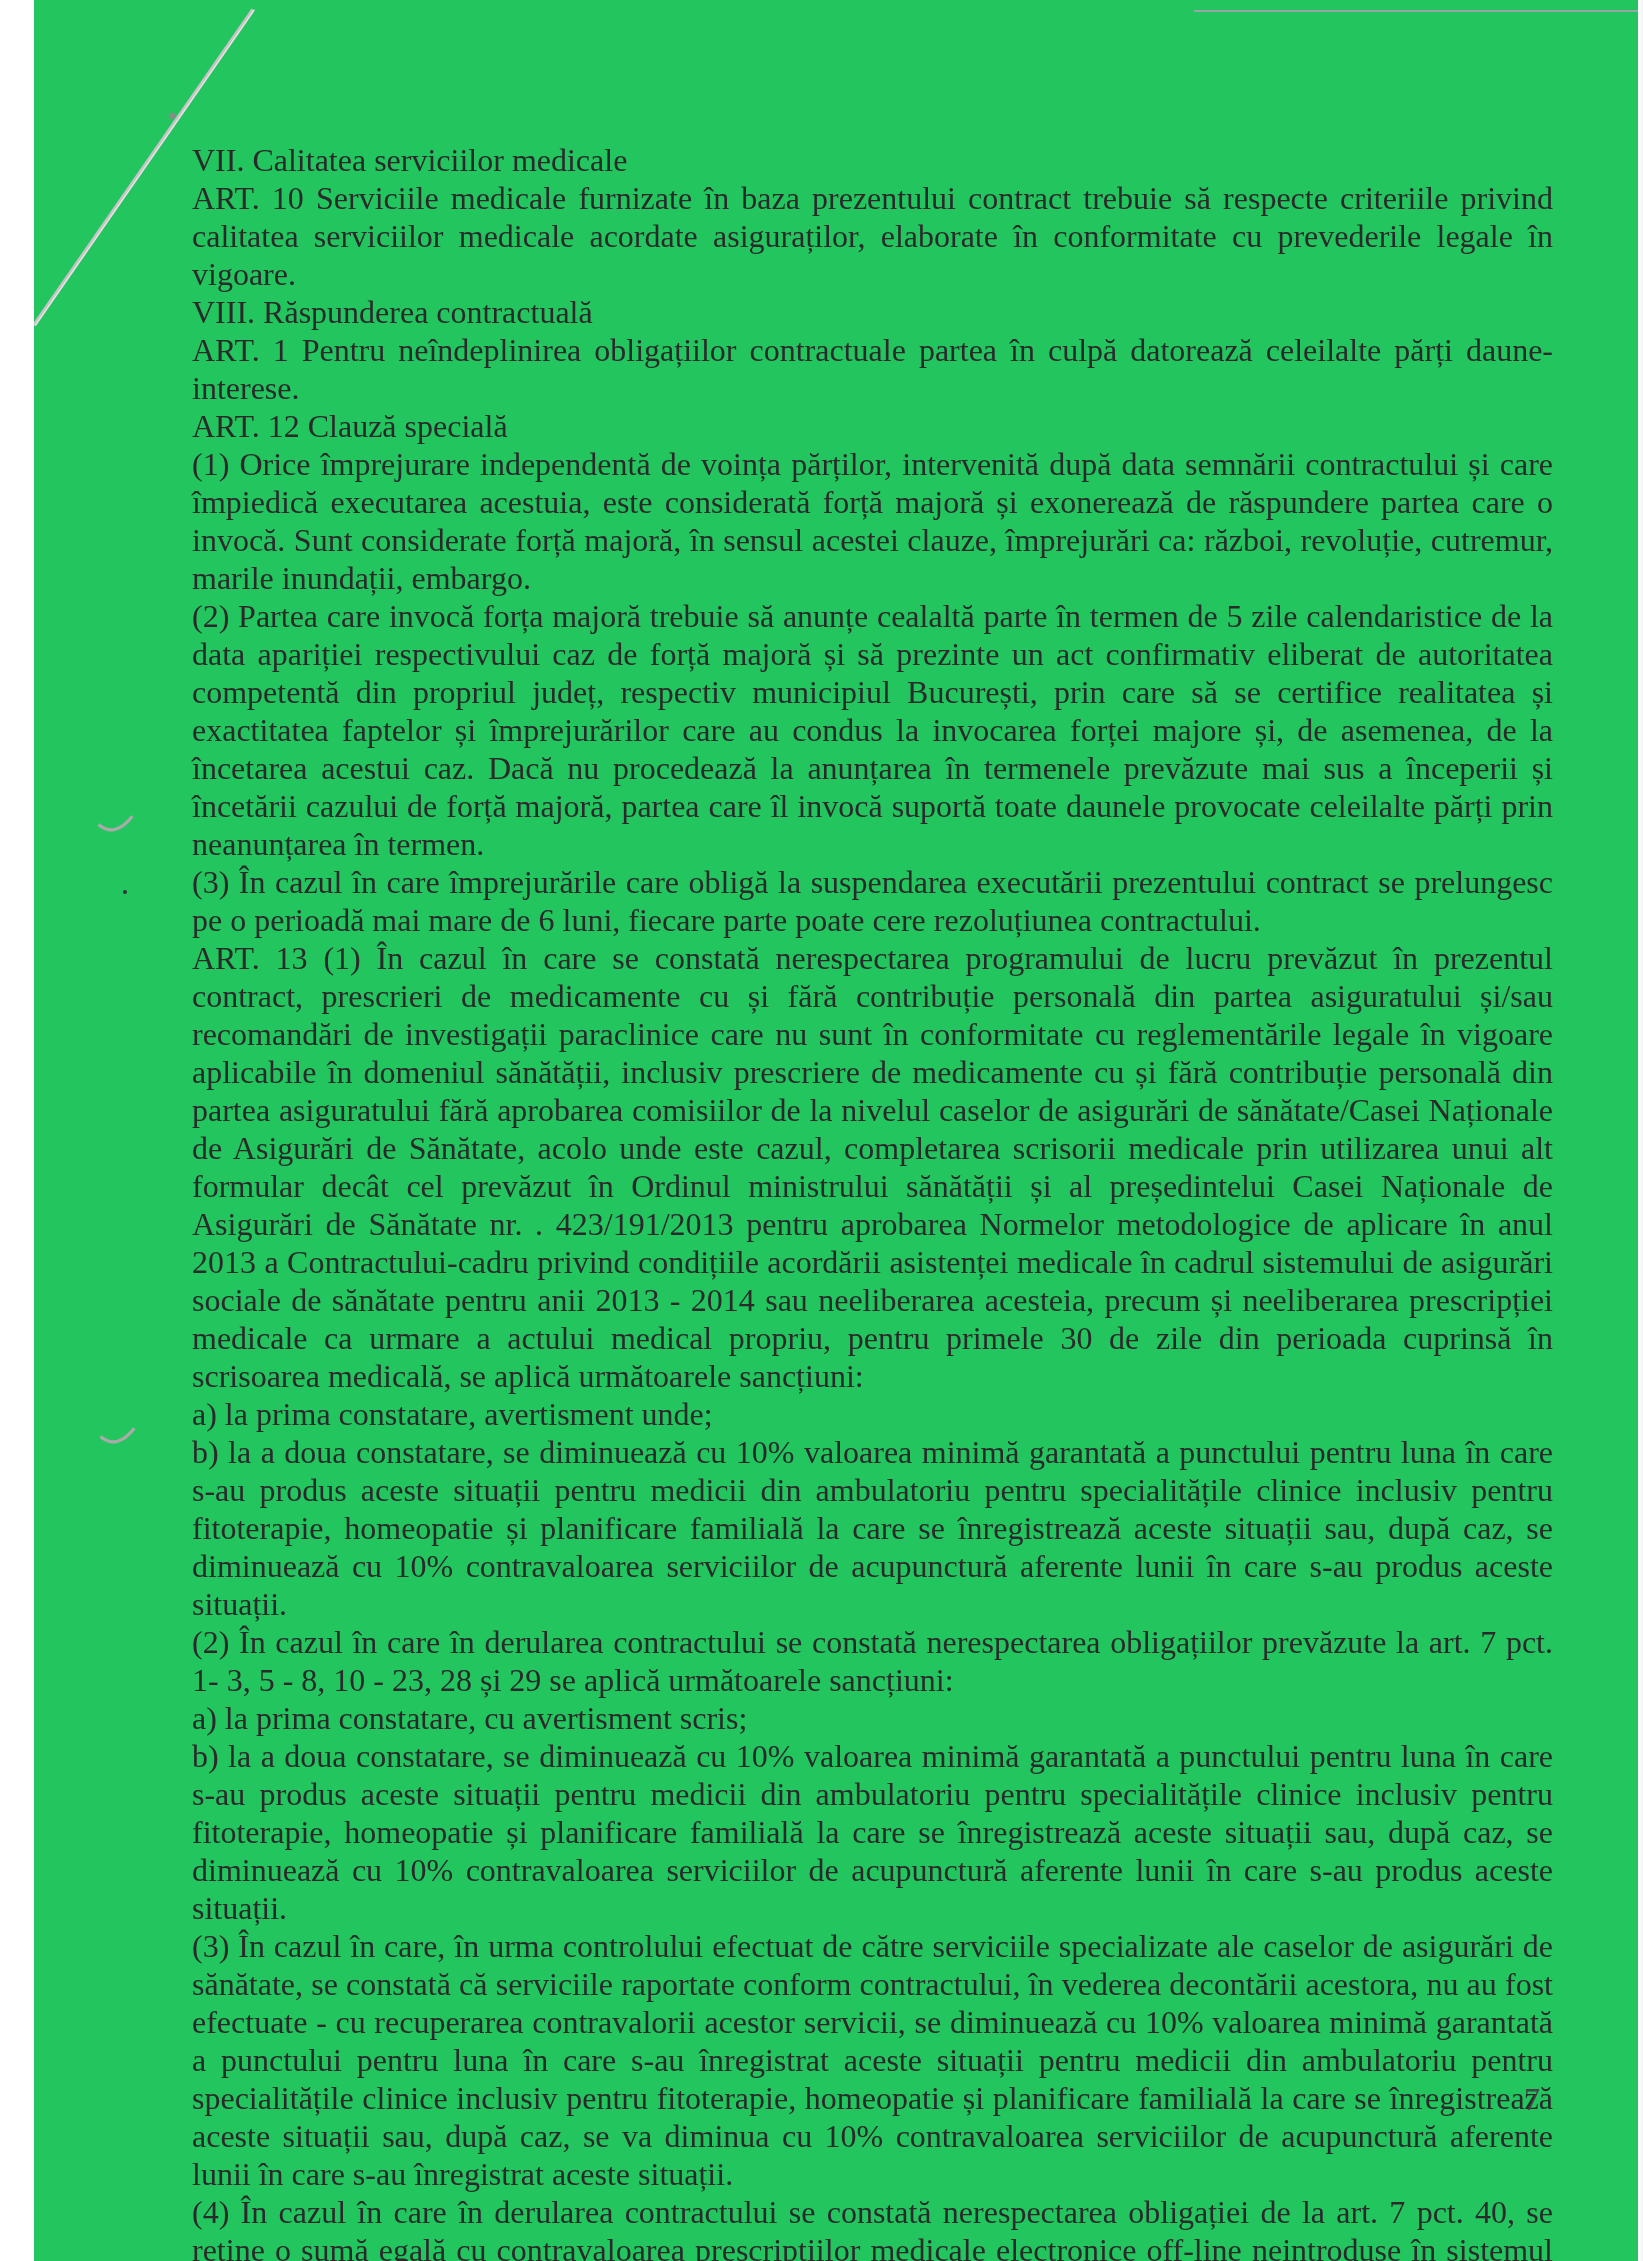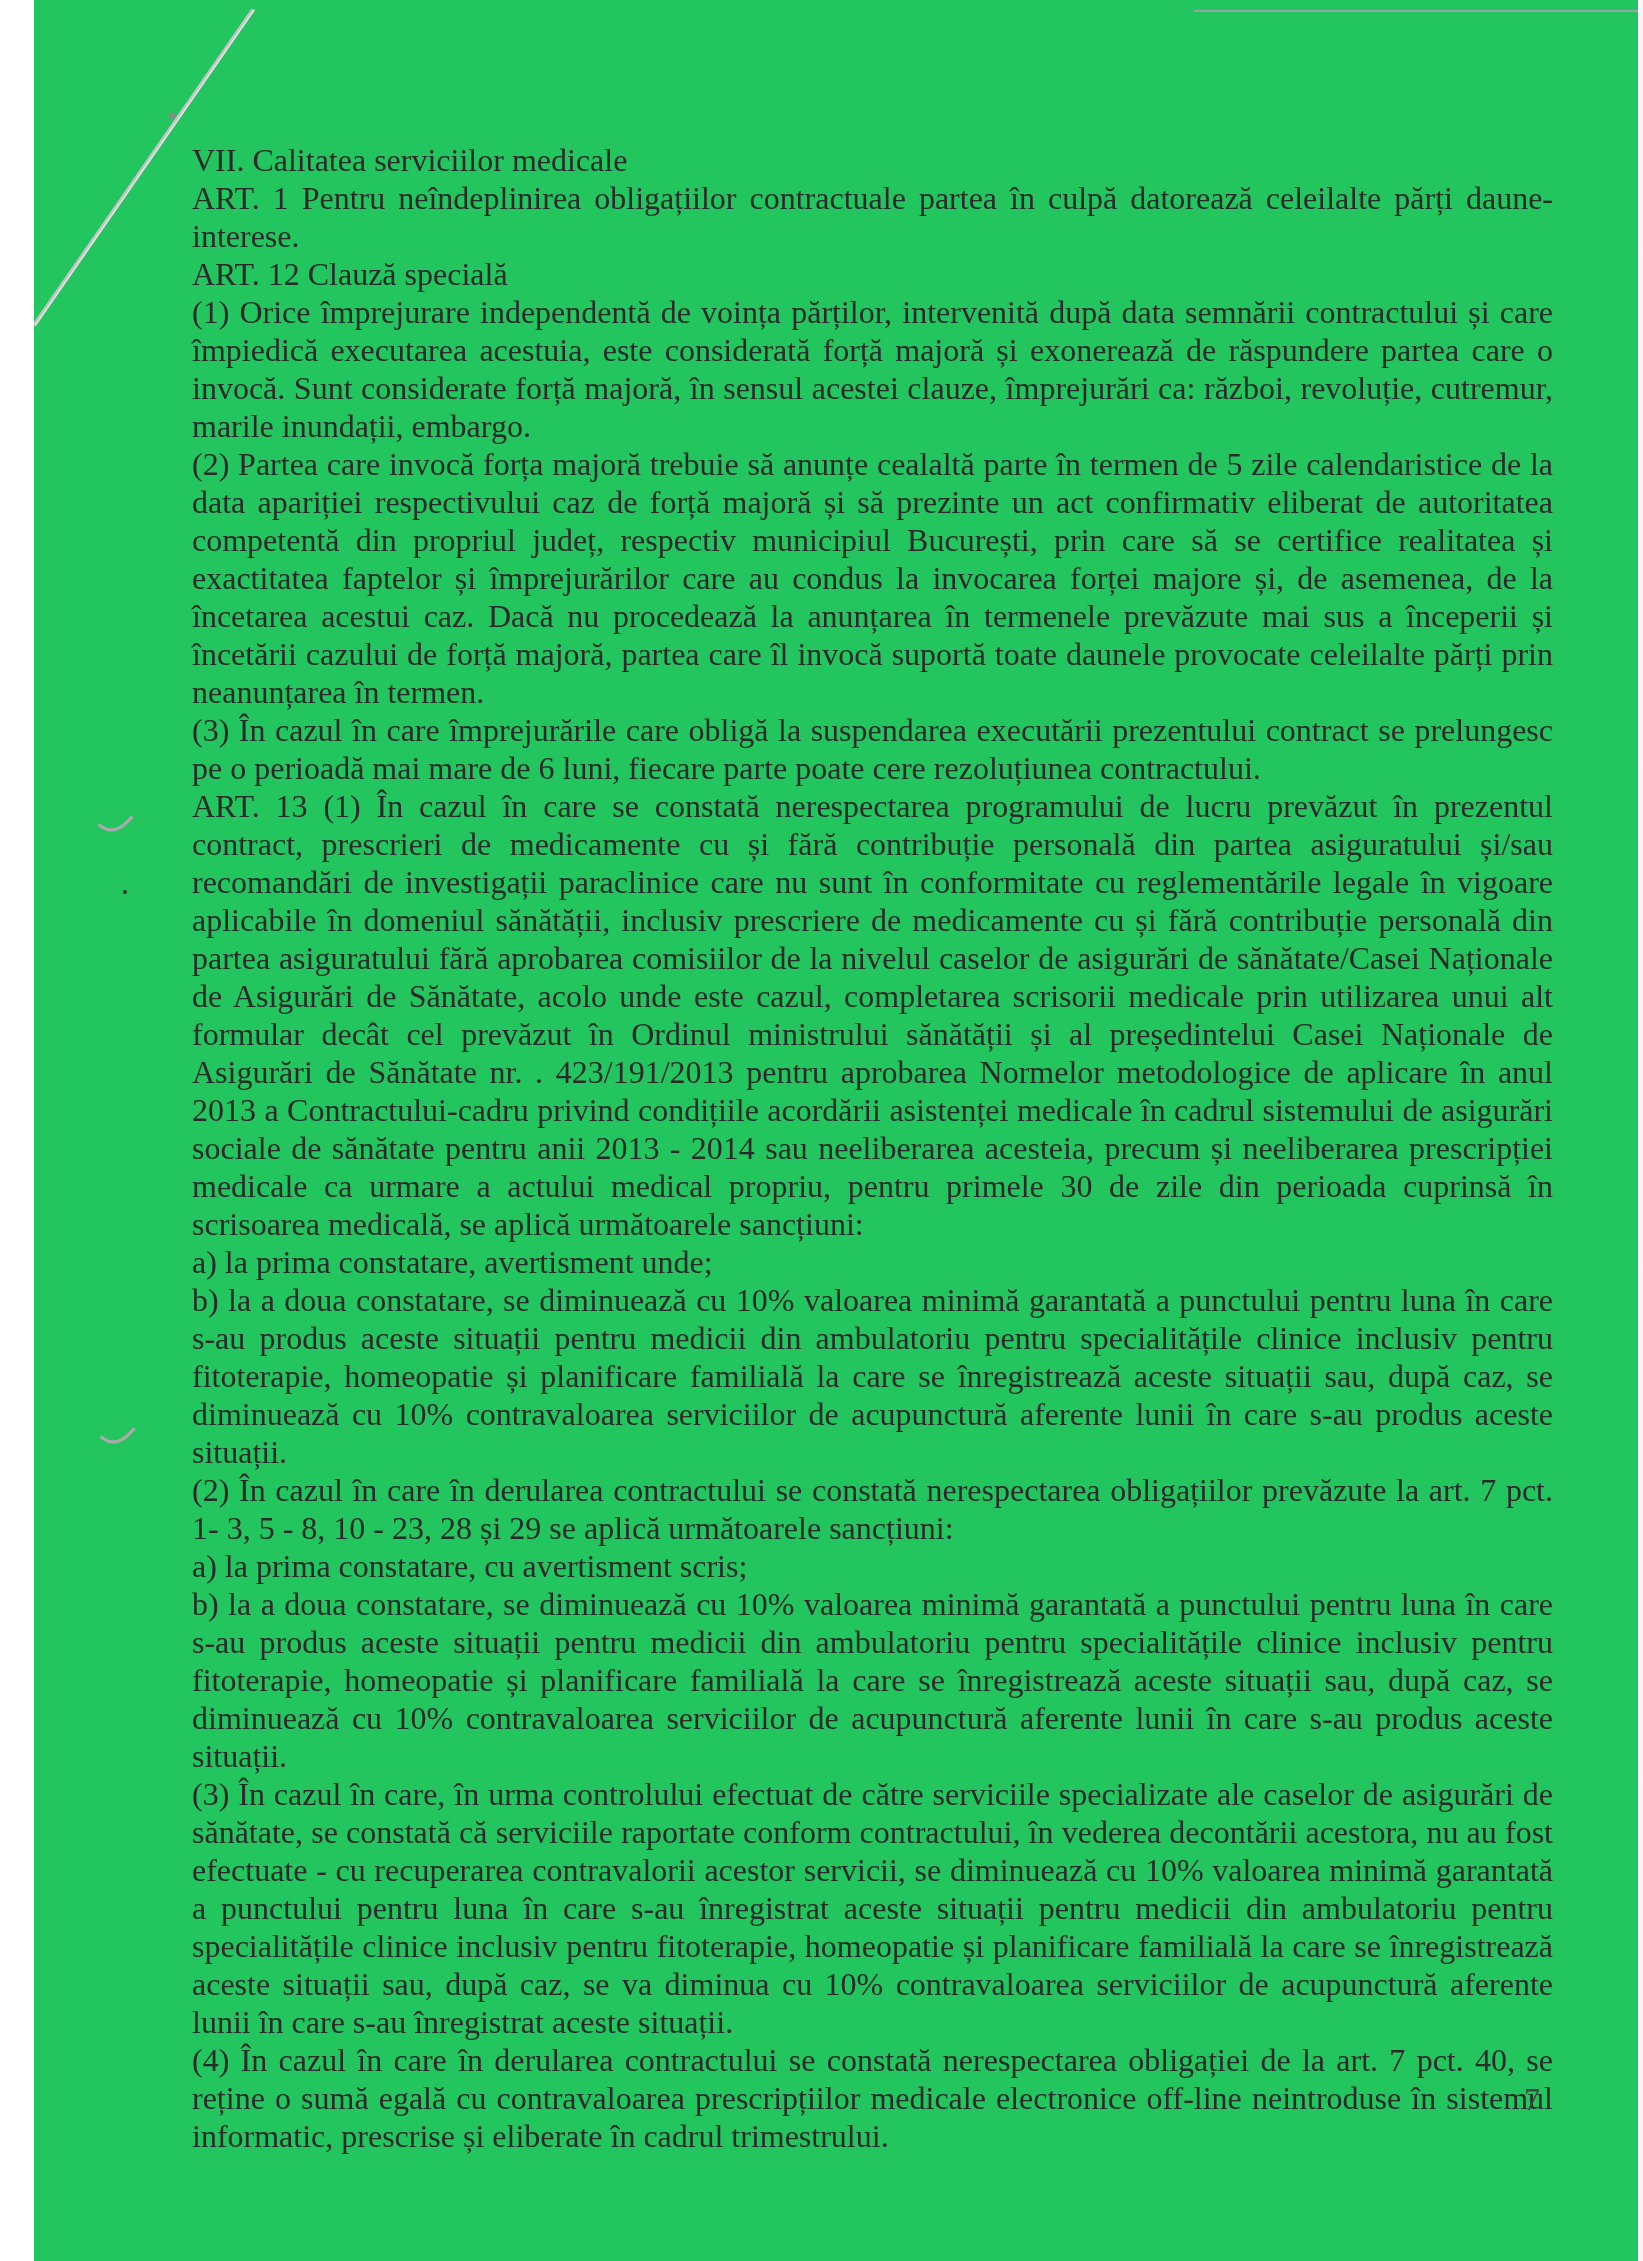--- a/index.html
+++ b/index.html
@@ -66,20 +66,22 @@
   </div>
   <div class="dot" style="left:89px; top:890px;"></div>
   <div class="margin-mark" style="left:63px; top:1425px;">
     <svg width="39" height="23" viewBox="0 0 60 36">
         <path d="M5 18 Q30 40 58 5" stroke="#aaa" stroke-width="5" fill="none"></path>
       </svg>
   </div>
 
   <div class="content">
     <p>VII. Calitatea serviciilor medicale</p>
+    <p class="par">ART. 10 Serviciile medicale furnizate în baza prezentului contract trebuie să respecte criteriile privind calitatea serviciilor medicale acordate asiguraților, elaborate în conformitate cu prevederile legale în vigoare.</p>
+    <p>VIII. Răspunderea contractuală</p>
     <p class="par">ART. 1 Pentru neîndeplinirea obligațiilor contractuale partea în culpă datorează celeilalte părți daune-interese.</p>
     <p>ART. 12 Clauză specială</p>
     <p class="par">(1) Orice împrejurare independentă de voința părților, intervenită după data semnării contractului și care împiedică executarea acestuia, este considerată forță majoră și exonerează de răspundere partea care o invocă. Sunt considerate forță majoră, în sensul acestei clauze, împrejurări ca: război, revoluție, cutremur, marile inundații, embargo.</p>
     <p class="par">(2) Partea care invocă forța majoră trebuie să anunțe cealaltă parte în termen de 5 zile calendaristice de la data apariției respectivului caz de forță majoră și să prezinte un act confirmativ eliberat de autoritatea competentă din propriul județ, respectiv municipiul București, prin care să se certifice realitatea și exactitatea faptelor și împrejurărilor care au condus la invocarea forței majore și, de asemenea, de la încetarea acestui caz. Dacă nu procedează la anunțarea în termenele prevăzute mai sus a începerii și încetării cazului de forță majoră, partea care îl invocă suportă toate daunele provocate celeilalte părți prin neanunțarea în termen.</p>
     <p class="par">(3) În cazul în care împrejurările care obligă la suspendarea executării prezentului contract se prelungesc pe o perioadă mai mare de 6 luni, fiecare parte poate cere rezoluțiunea contractului.</p>
     <p class="par">ART. 13 (1) În cazul în care se constată nerespectarea programului de lucru prevăzut în prezentul contract, prescrieri de medicamente cu și fără contribuție personală din partea asiguratului și/sau recomandări de investigații paraclinice care nu sunt în conformitate cu reglementările legale în vigoare aplicabile în domeniul sănătății, inclusiv prescriere de medicamente cu și fără contribuție personală din partea asiguratului fără aprobarea comisiilor de la nivelul caselor de asigurări de sănătate/Casei Naționale de Asigurări de Sănătate, acolo unde este cazul, completarea scrisorii medicale prin utilizarea unui alt formular decât cel prevăzut în Ordinul ministrului sănătății și al președintelui Casei Naționale de Asigurări de Sănătate nr. . 423/191/2013 pentru aprobarea Normelor metodologice de aplicare în anul 2013 a Contractului-cadru privind condițiile acordării asistenței medicale în cadrul sistemului de asigurări sociale de sănătate pentru anii 2013 - 2014 sau neeliberarea acesteia, precum și neeliberarea prescripției medicale ca urmare a actului medical propriu, pentru primele 30 de zile din perioada cuprinsă în scrisoarea medicală, se aplică următoarele sancțiuni:</p>
     <p>a) la prima constatare, avertisment unde;</p>
     <p class="par">b) la a doua constatare, se diminuează cu 10% valoarea minimă garantată a punctului pentru luna în care s-au produs aceste situații pentru medicii din ambulatoriu pentru specialitățile clinice inclusiv pentru fitoterapie, homeopatie și planificare familială la care se înregistrează aceste situații sau, după caz, se diminuează cu 10% contravaloarea serviciilor de acupunctură aferente lunii în care s-au produs aceste situații.</p>
     <p class="par">(2) În cazul în care în derularea contractului se constată nerespectarea obligațiilor prevăzute la art. 7 pct. 1- 3, 5 - 8, 10 - 23, 28 și 29 se aplică următoarele sancțiuni:</p>
     <p>a) la prima constatare, cu avertisment scris;</p>

